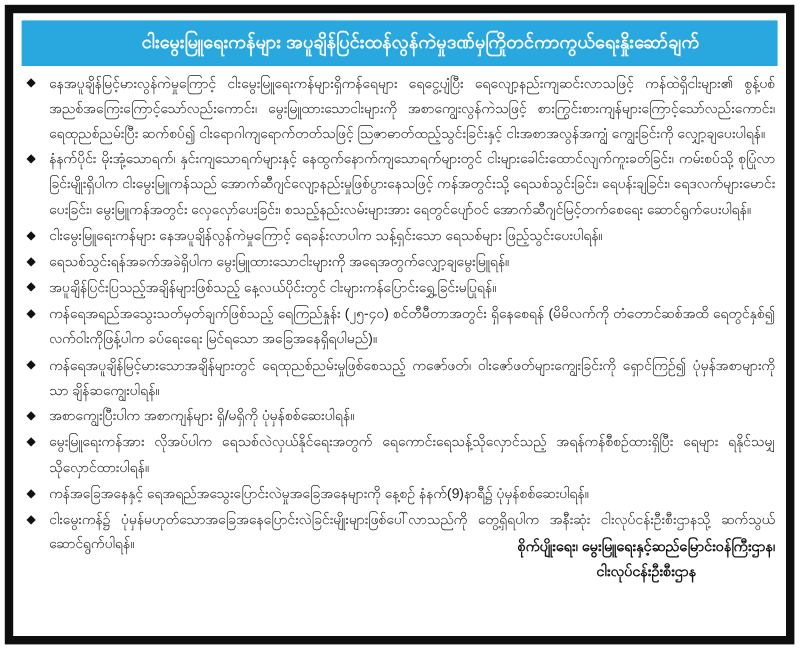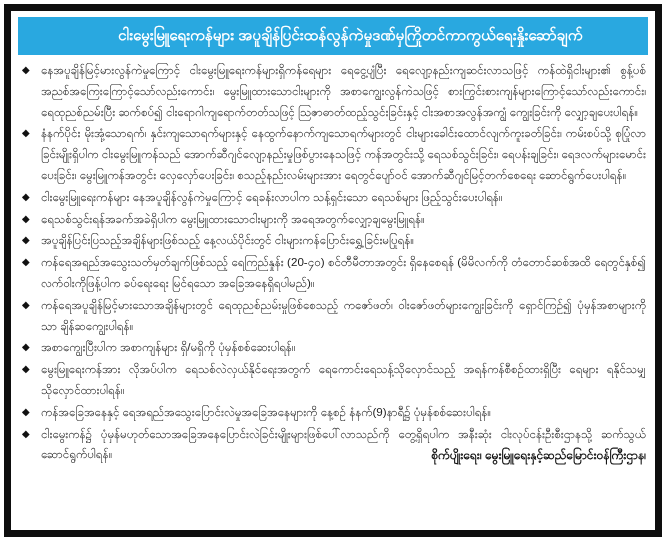--- a/index.html
+++ b/index.html
@@ -97,21 +97,21 @@
     <li>
       <span class="dm">◆</span>
       <span class="bt">ရေသစ်သွင်းရန်အခက်အခဲရှိပါက မွေးမြူထားသောငါးများကို အရေအတွက်လျှော့ချမွေးမြူရန်။</span>
     </li>
     <li>
       <span class="dm">◆</span>
       <span class="bt">အပူချိန်ပြင်းပြသည့်အချိန်များဖြစ်သည့် နေ့လယ်ပိုင်းတွင် ငါးများကန်ပြောင်းရွှေ့ခြင်းမပြုရန်။</span>
     </li>
     <li>
       <span class="dm">◆</span>
-      <span class="bt">ကန်ရေအရည်အသွေးသတ်မှတ်ချက်ဖြစ်သည့် ရေကြည်နှုန်း (20-၄၀) စင်တီမီတာအတွင်း ရှိနေစေရန် (မိမိလက်ကို တံတောင်ဆစ်အထိ ရေတွင်နှစ်၍ လက်ဝါးကိုဖြန့်ပါက ခပ်ရေးရေး မြင်ရသော အခြေအနေရှိရပါမည်)။</span>
+      <span class="bt">ကန်ရေအရည်အသွေးသတ်မှတ်ချက်ဖြစ်သည့် ရေကြည်နှုန်း (၂၅-၄၀) စင်တီမီတာအတွင်း ရှိနေစေရန် (မိမိလက်ကို တံတောင်ဆစ်အထိ ရေတွင်နှစ်၍ လက်ဝါးကိုဖြန့်ပါက ခပ်ရေးရေး မြင်ရသော အခြေအနေရှိရပါမည်)။</span>
     </li>
     <li>
       <span class="dm">◆</span>
       <span class="bt">ကန်ရေအပူချိန်မြင့်မားသောအချိန်များတွင် ရေထုညစ်ညမ်းမှုဖြစ်စေသည့် ကဇော်ဖတ်၊ ဝါးဇော်ဖတ်များကျွေးခြင်းကို ရှောင်ကြဉ်၍ ပုံမှန်အစာများကိုသာ ချိန်ဆကျွေးပါရန်။</span>
     </li>
     <li>
       <span class="dm">◆</span>
       <span class="bt">အစာကျွေးပြီးပါက အစာကျန်များ ရှိ/မရှိကို ပုံမှန်စစ်ဆေးပါရန်။</span>
     </li>
     <li>
@@ -123,15 +123,16 @@
       <span class="bt">ကန်အခြေအနေနှင့် ရေအရည်အသွေးပြောင်းလဲမှုအခြေအနေများကို နေ့စဉ် နံနက်(9)နာရီ၌ ပုံမှန်စစ်ဆေးပါရန်။</span>
     </li>
     <li>
       <span class="dm">◆</span>
       <span class="bt">ငါးမွေးကန်၌ ပုံမှန်မဟုတ်သောအခြေအနေပြောင်းလဲခြင်းမျိုးများဖြစ်ပေါ်လာသည်ကို တွေ့ရှိရပါက အနီးဆုံး ငါးလုပ်ငန်းဦးစီးဌာနသို့ ဆက်သွယ်ဆောင်ရွက်ပါရန်။</span>
     </li>
   </ul>
 
   <div class="sig">
     <div>စိုက်ပျိုးရေး၊ မွေးမြူရေးနှင့်ဆည်မြောင်းဝန်ကြီးဌာန၊</div>
+    <div>ငါးလုပ်ငန်းဦးစီးဌာန</div>
   </div>
 
 </div>
 
 </body></html>

